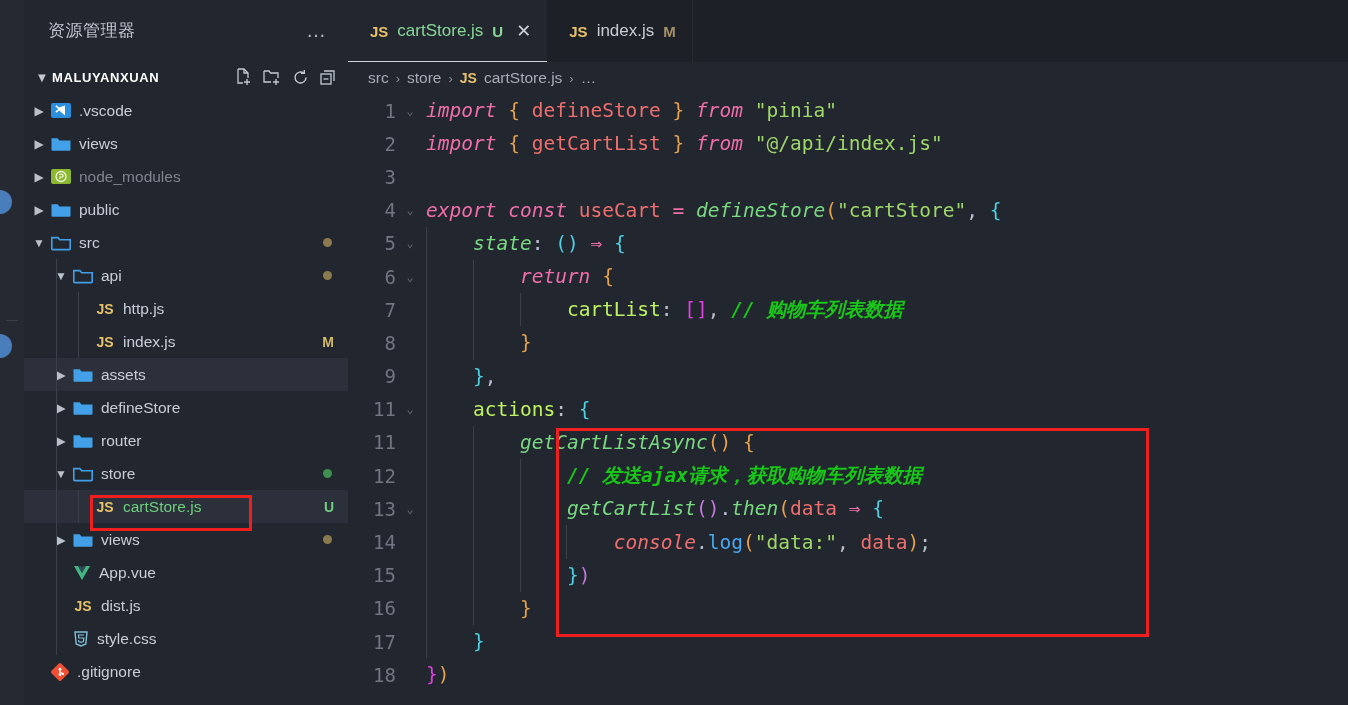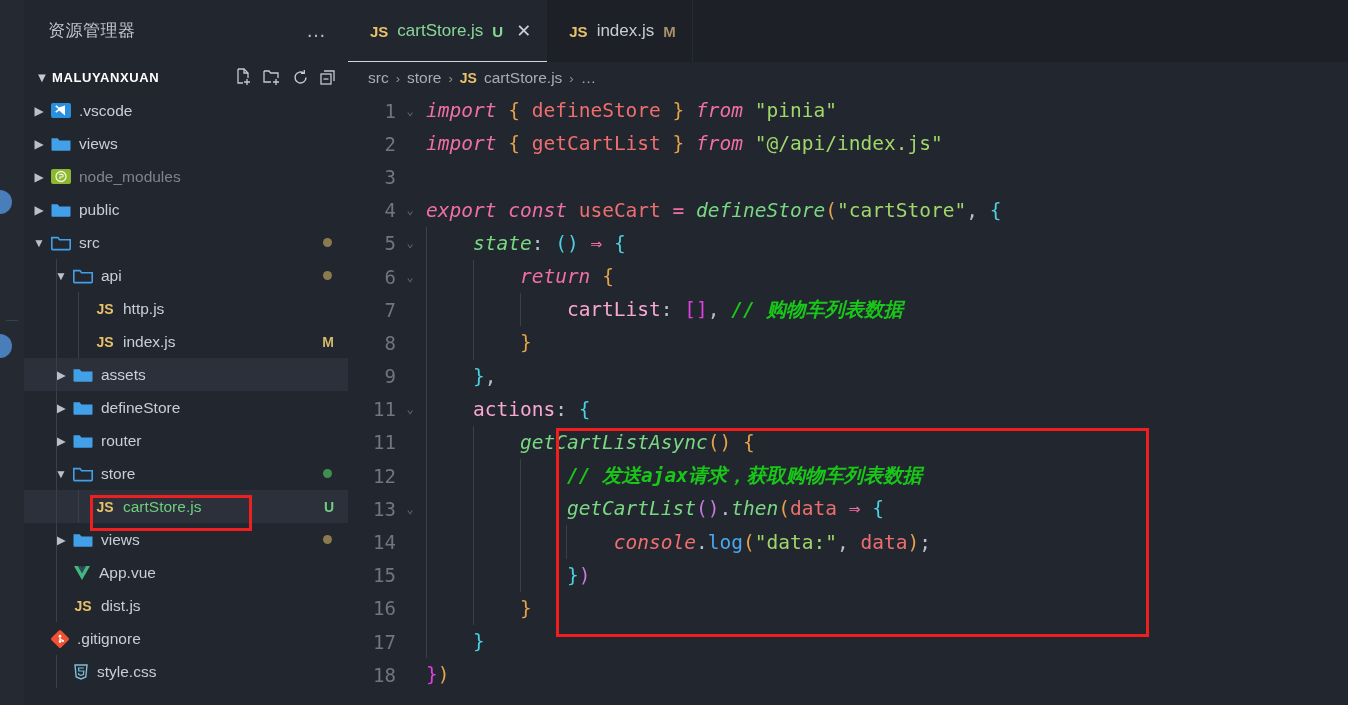--- a/index.html
+++ b/index.html
@@ -148,21 +148,21 @@
   }
   .fold {
     width: 20px; flex: 0 0 20px; text-align: center;
     color: #6a717d; font-size: 12px;
   }
   .ctext { padding-left: 6px; }
 
   
   .k-kw      { color: #f06ea9; font-style: italic; }   
   .k-fn      { color: #79d982; font-style: italic; }   
-  .k-fn-n    { color: #f9a8d4; }                        
+  .k-fn-n    { color: #bef264; }                        
   .k-var     { color: #ef6f6f; }                        
   .k-var-i   { color: #ef6f6f; font-style: italic; }
   .k-str     { color: #9fd86a; }                        
   .k-brace-y { color: #e5a24a; }                        
   .k-brace-c { color: #4dd0e1; }                        
   .k-brace-p { color: #c678dd; }                        
   .k-punc    { color: #b8c0cc; }
   .k-op      { color: #f06ea9; }
   .k-arrowp  { color: #f06ea9; }
   .k-prop    { color: #4aa8f0; }
@@ -389,45 +389,45 @@
           <span class="name">App.vue</span>
         </div>
         <div class="row">
           <span class="ind-guide" style="left: 32px;"></span>
           <span style="flex: 0 0 26px;"></span>
           <span class="chev blank">·</span>
           <span class="icon js-icon" style="width: 22px;">JS</span>
           <span class="name">dist.js</span>
         </div>
         <div class="row">
+          <span class="ind-guide" style="left: 32px;"></span>
+          <span style="flex: 0 0 26px;"></span>
+          <span class="chev blank">·</span>
+          <span class="icon">
+            <svg width="18" height="18" viewBox="0 0 18 18">
+              <path d="M3 2h12l-1.2 12L9 16l-4.8-2z" fill="none" stroke="#7fbfd8" stroke-width="1.4"></path>
+              <path d="M12 5H6.5l.3 3h5l-.4 3.6L9 12.3l-2.3-.7-.15-1.5" fill="none" stroke="#7fbfd8" stroke-width="1.2"></path>
+            </svg>
+          </span>
+          <span class="name">style.css</span>
+        </div>
+        <div class="row">
           <span style="flex: 0 0 4px;"></span>
           <span class="chev blank">·</span>
           <span class="icon">
             <svg width="20" height="20" viewBox="0 0 20 20">
               <rect x="3.2" y="3.2" width="13.6" height="13.6" rx="1.6" transform="rotate(45 10 10)" fill="#f05033"></rect>
               <circle cx="10" cy="7.2" r="1.35" fill="#fff"></circle>
               <circle cx="10" cy="12.6" r="1.35" fill="#fff"></circle>
               <path d="M10 8.2v3.2" stroke="#fff" stroke-width="1.1"></path>
               <path d="M10 9.6l2.6 2.1" stroke="#fff" stroke-width="1.1"></path>
               <circle cx="12.9" cy="11.9" r="1.15" fill="#fff"></circle>
             </svg>
           </span>
           <span class="name">.gitignore</span>
-        </div>
-        <div class="row">
-          <span class="ind-guide" style="left: 32px;"></span>
-          <span style="flex: 0 0 26px;"></span>
-          <span class="chev blank">·</span>
-          <span class="icon">
-            <svg width="18" height="18" viewBox="0 0 18 18">
-              <path d="M3 2h12l-1.2 12L9 16l-4.8-2z" fill="none" stroke="#7fbfd8" stroke-width="1.4"></path>
-              <path d="M12 5H6.5l.3 3h5l-.4 3.6L9 12.3l-2.3-.7-.15-1.5" fill="none" stroke="#7fbfd8" stroke-width="1.2"></path>
-            </svg>
-          </span>
-          <span class="name">style.css</span>
         </div>
       </div>
 
     <div class="redbox" id="sidebar-redbox" style="left: 66px; top: 495px; width: 162px; height: 36px;"></div>
   </div>
 
   <div class="editor">
     <div class="tabbar" id="tabbar">
         <div class="tab active">
           <span class="t-js">JS</span>

